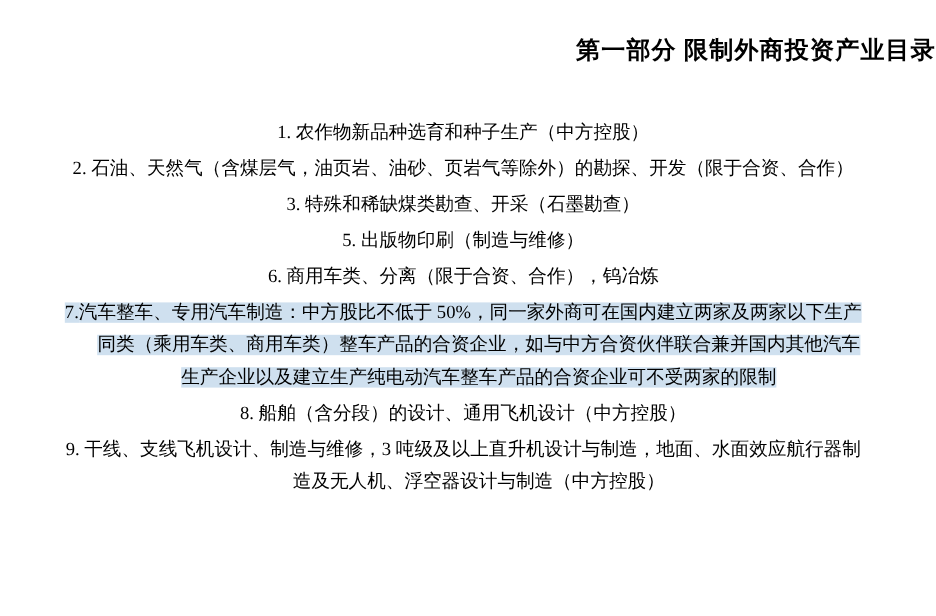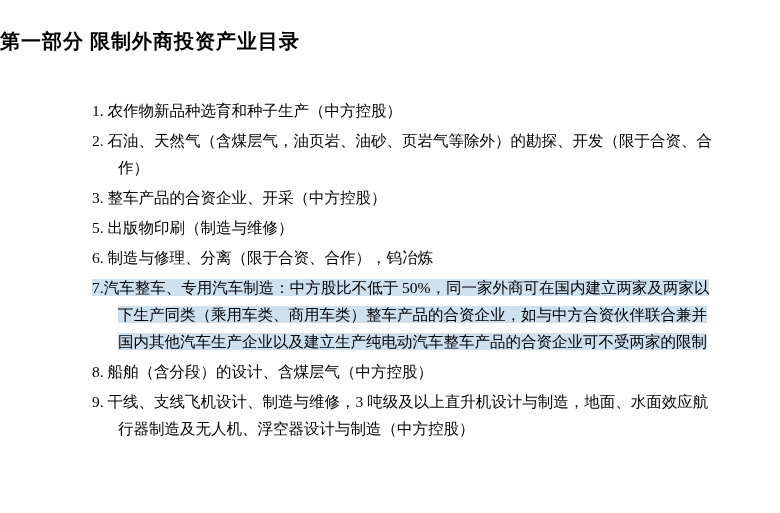--- a/index.html
+++ b/index.html
@@ -15,43 +15,44 @@
     overflow: hidden;
   }
   .page {
     position: relative;
     width: 780px;
     height: 513px;
     box-sizing: border-box;
     padding: 0;
   }
   .doc-title {
-    text-align: left;
+    text-align: right;
     font-size: 20px;
     font-weight: bold;
     letter-spacing: 1px;
     margin-top: 28px;
     margin-bottom: 0;
     font-family: "Liberation Serif", "DejaVu Serif", serif;
   }
   .list {
     margin: 0;
     padding: 0;
     list-style: none;
     margin-top: 42px;
   }
   .item {
     display: block;
     font-size: 15.5px;
     line-height: 27px;
-    padding-left: 118px;
+    padding-left: 78px;
     padding-right: 60px;
     text-indent: -26px;
     margin-bottom: 3px;
     word-break: break-all;
+    text-align: center;
   }
   .item .num {
     font-family: "Liberation Serif", "DejaVu Serif", serif;
   }
   .item.highlight {
     background: transparent;
   }
   .item.highlight .hl {
     background: #cfe0ef;
     box-decoration-break: clone;
@@ -72,41 +73,41 @@
       <span>农作物新品种选育和种子生产（中方控股）</span>
     </div>
 
     <div class="item">
       <span class="num">2.</span>
       <span>石油、天然气（含煤层气，油页岩、油砂、页岩气等除外）的勘探、开发（限于合资、合作）</span>
     </div>
 
     <div class="item">
       <span class="num">3.</span>
-      <span>整车产品的合资企业、开采（中方控股）</span>
+      <span>特殊和稀缺煤类勘查、开采（石墨勘查）</span>
     </div>
 
 
     <div class="item">
       <span class="num">5.</span>
       <span>出版物印刷（制造与维修）</span>
     </div>
 
     <div class="item">
       <span class="num">6.</span>
-      <span>制造与修理、分离（限于合资、合作），钨冶炼</span>
+      <span>商用车类、分离（限于合资、合作），钨冶炼</span>
     </div>
 
     <div class="item highlight">
       <span class="num hl">7.</span><span class="hl">汽车整车、专用汽车制造：中方股比不低于 50%，同一家外商可在国内建立两家及两家以下生产同类（乘用车类、商用车类）整车产品的合资企业，如与中方合资伙伴联合兼并国内其他汽车生产企业以及建立生产纯电动汽车整车产品的合资企业可不受两家的限制</span>
     </div>
 
     <div class="item">
       <span class="num">8.</span>
-      <span>船舶（含分段）的设计、含煤层气（中方控股）</span>
+      <span>船舶（含分段）的设计、通用飞机设计（中方控股）</span>
     </div>
 
     <div class="item">
       <span class="num">9.</span>
       <span>干线、支线飞机设计、制造与维修，3 吨级及以上直升机设计与制造，地面、水面效应航行器制造及无人机、浮空器设计与制造（中方控股）</span>
     </div>
 
 
   </div>
 </div>

